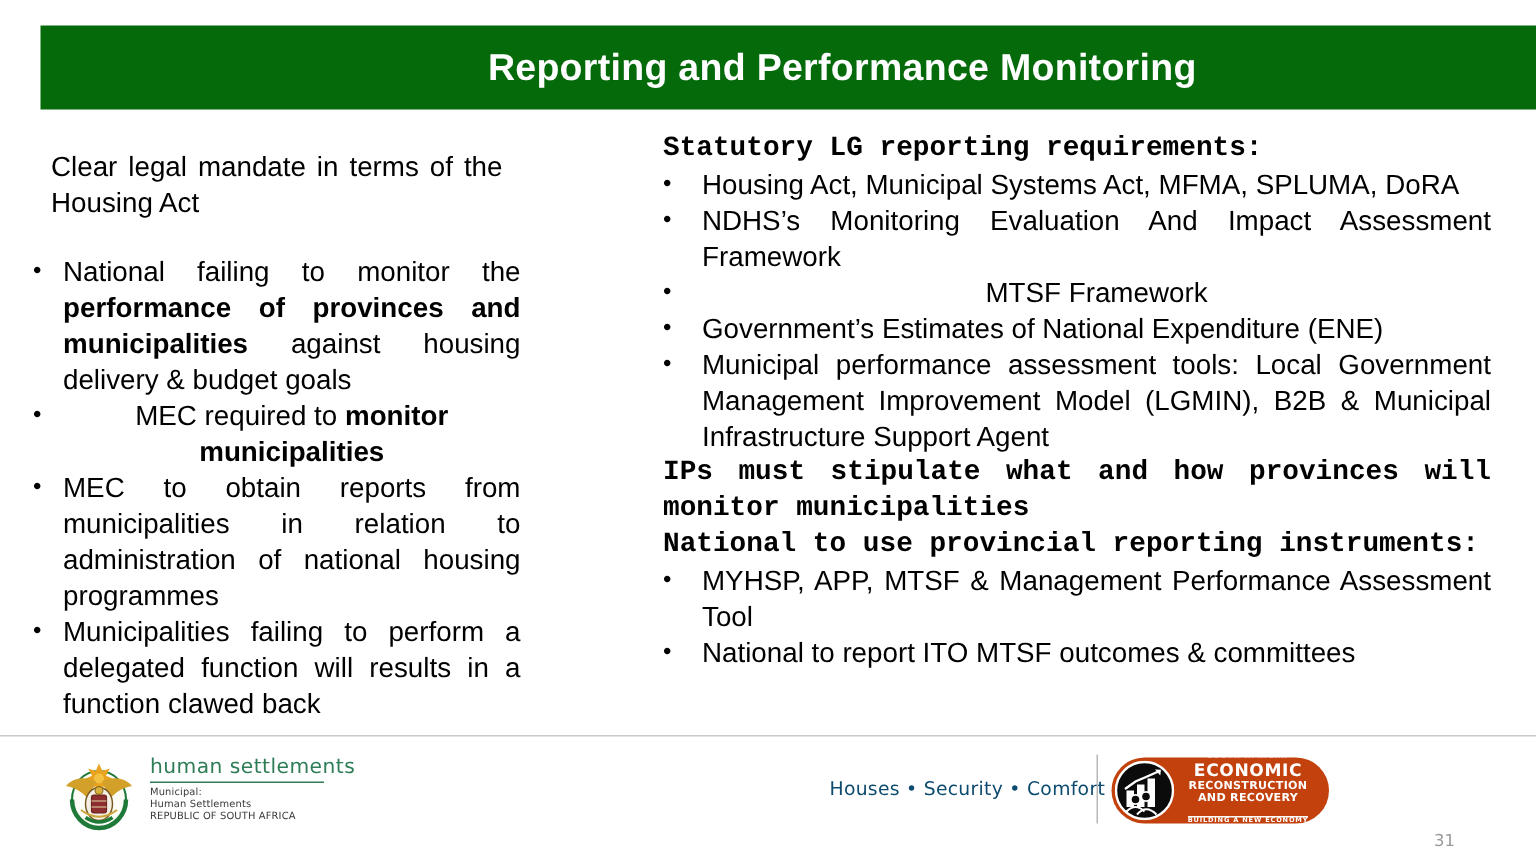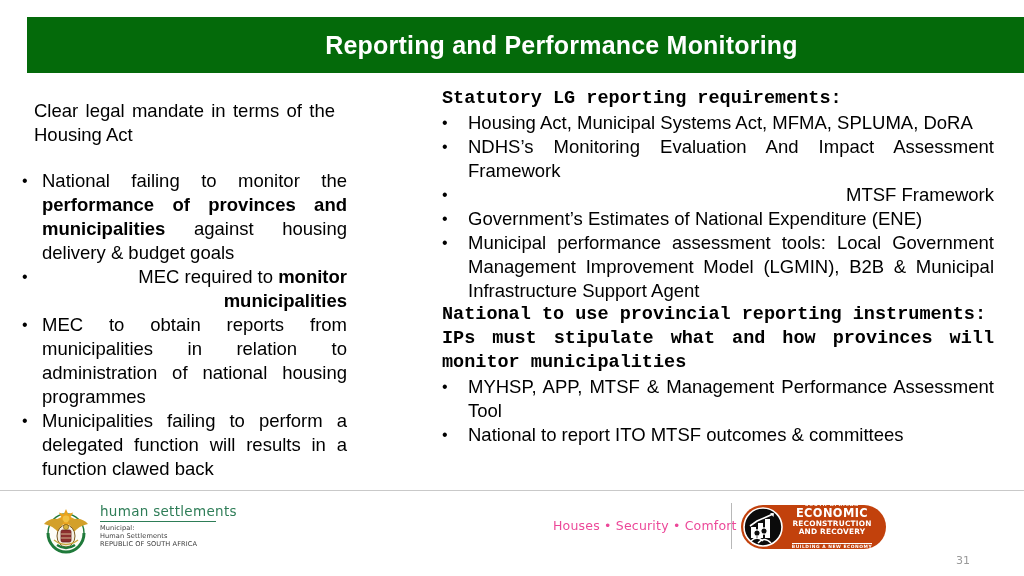--- a/index.html
+++ b/index.html
@@ -79,21 +79,21 @@
     text-align: left;
     font-size: 16px;
     line-height: 24px;
   }
   .bullet-row .btext {
     flex: 1 1 auto;
     text-align: justify;
     text-justify: inter-word;
   }
   .bullet-row .btext.nojustify {
-    text-align: right;
+    text-align: center;
   }
   .hdr-line {
     font-size: 18.5px;
     line-height: 24px;
     font-weight: 700;
     text-align: left;
     font-family: Liberation Mono, monospace;
   }
   .hdr-line.justified {
     text-align: justify;
@@ -146,21 +146,21 @@
     color: #3a3a3a;
     font-family: "DejaVu Sans", sans-serif;
     letter-spacing: 0.1px;
   }
 
   .tagline {
     position: absolute;
     left: 553px;
     top: 518px;
     font-size: 12.5px;
-    color: #ec4899;
+    color: #0c4a6e;
     letter-spacing: 0.2px;
     font-family: "DejaVu Sans", sans-serif;
     white-space: nowrap;
   }
   .v-sep {
     position: absolute;
     left: 731px;
     top: 503px;
     width: 1px;
     height: 46px;
@@ -290,22 +290,22 @@
           <span class="btext nojustify">MTSF Framework</span>
         </div>
         <div class="bullet-row">
           <span class="dot">•</span>
           <span class="btext">Government’s Estimates of National Expenditure (ENE)</span>
         </div>
         <div class="bullet-row">
           <span class="dot">•</span>
           <span class="btext">Municipal performance assessment tools: Local Government Management Improvement Model (LGMIN), B2B &amp; Municipal Infrastructure Support Agent</span>
         </div>
+        <div class="hdr-line justified">IPs must stipulate what and how provinces will monitor municipalities</div>
         <div class="hdr-line">National to use provincial reporting instruments:</div>
-        <div class="hdr-line justified">IPs must stipulate what and how provinces will monitor municipalities</div>
         <div class="bullet-row">
           <span class="dot">•</span>
           <span class="btext">MYHSP, APP, MTSF &amp; Management Performance Assessment Tool</span>
         </div>
         <div class="bullet-row">
           <span class="dot">•</span>
           <span class="btext">National to report ITO MTSF outcomes &amp; committees</span>
         </div>
       </div>
   </div>

